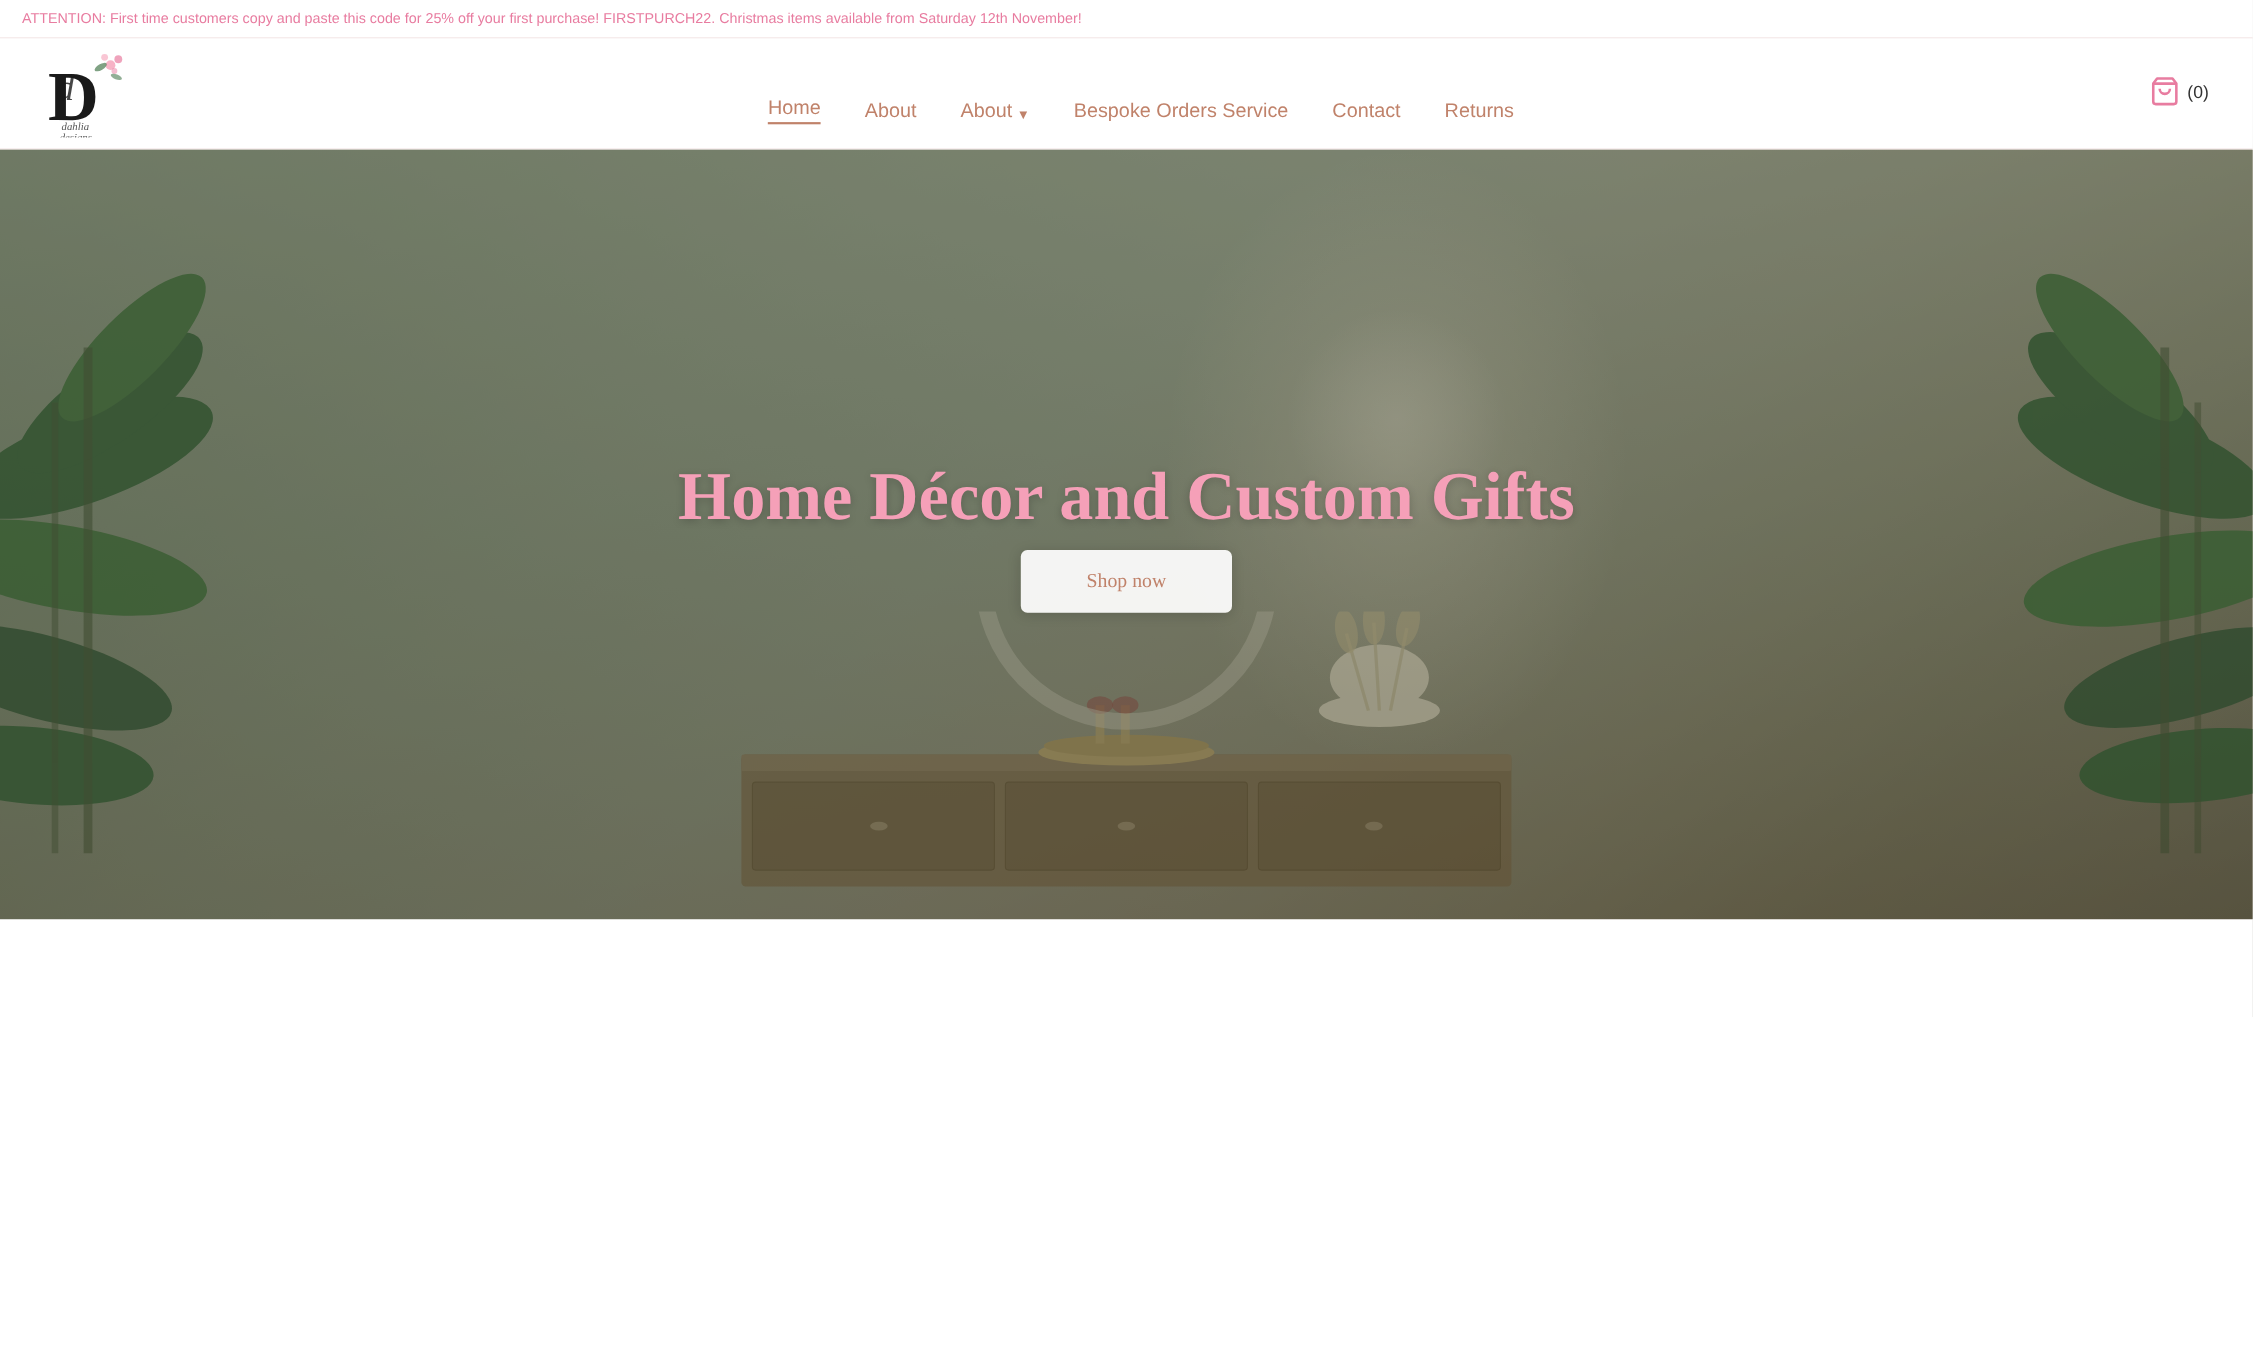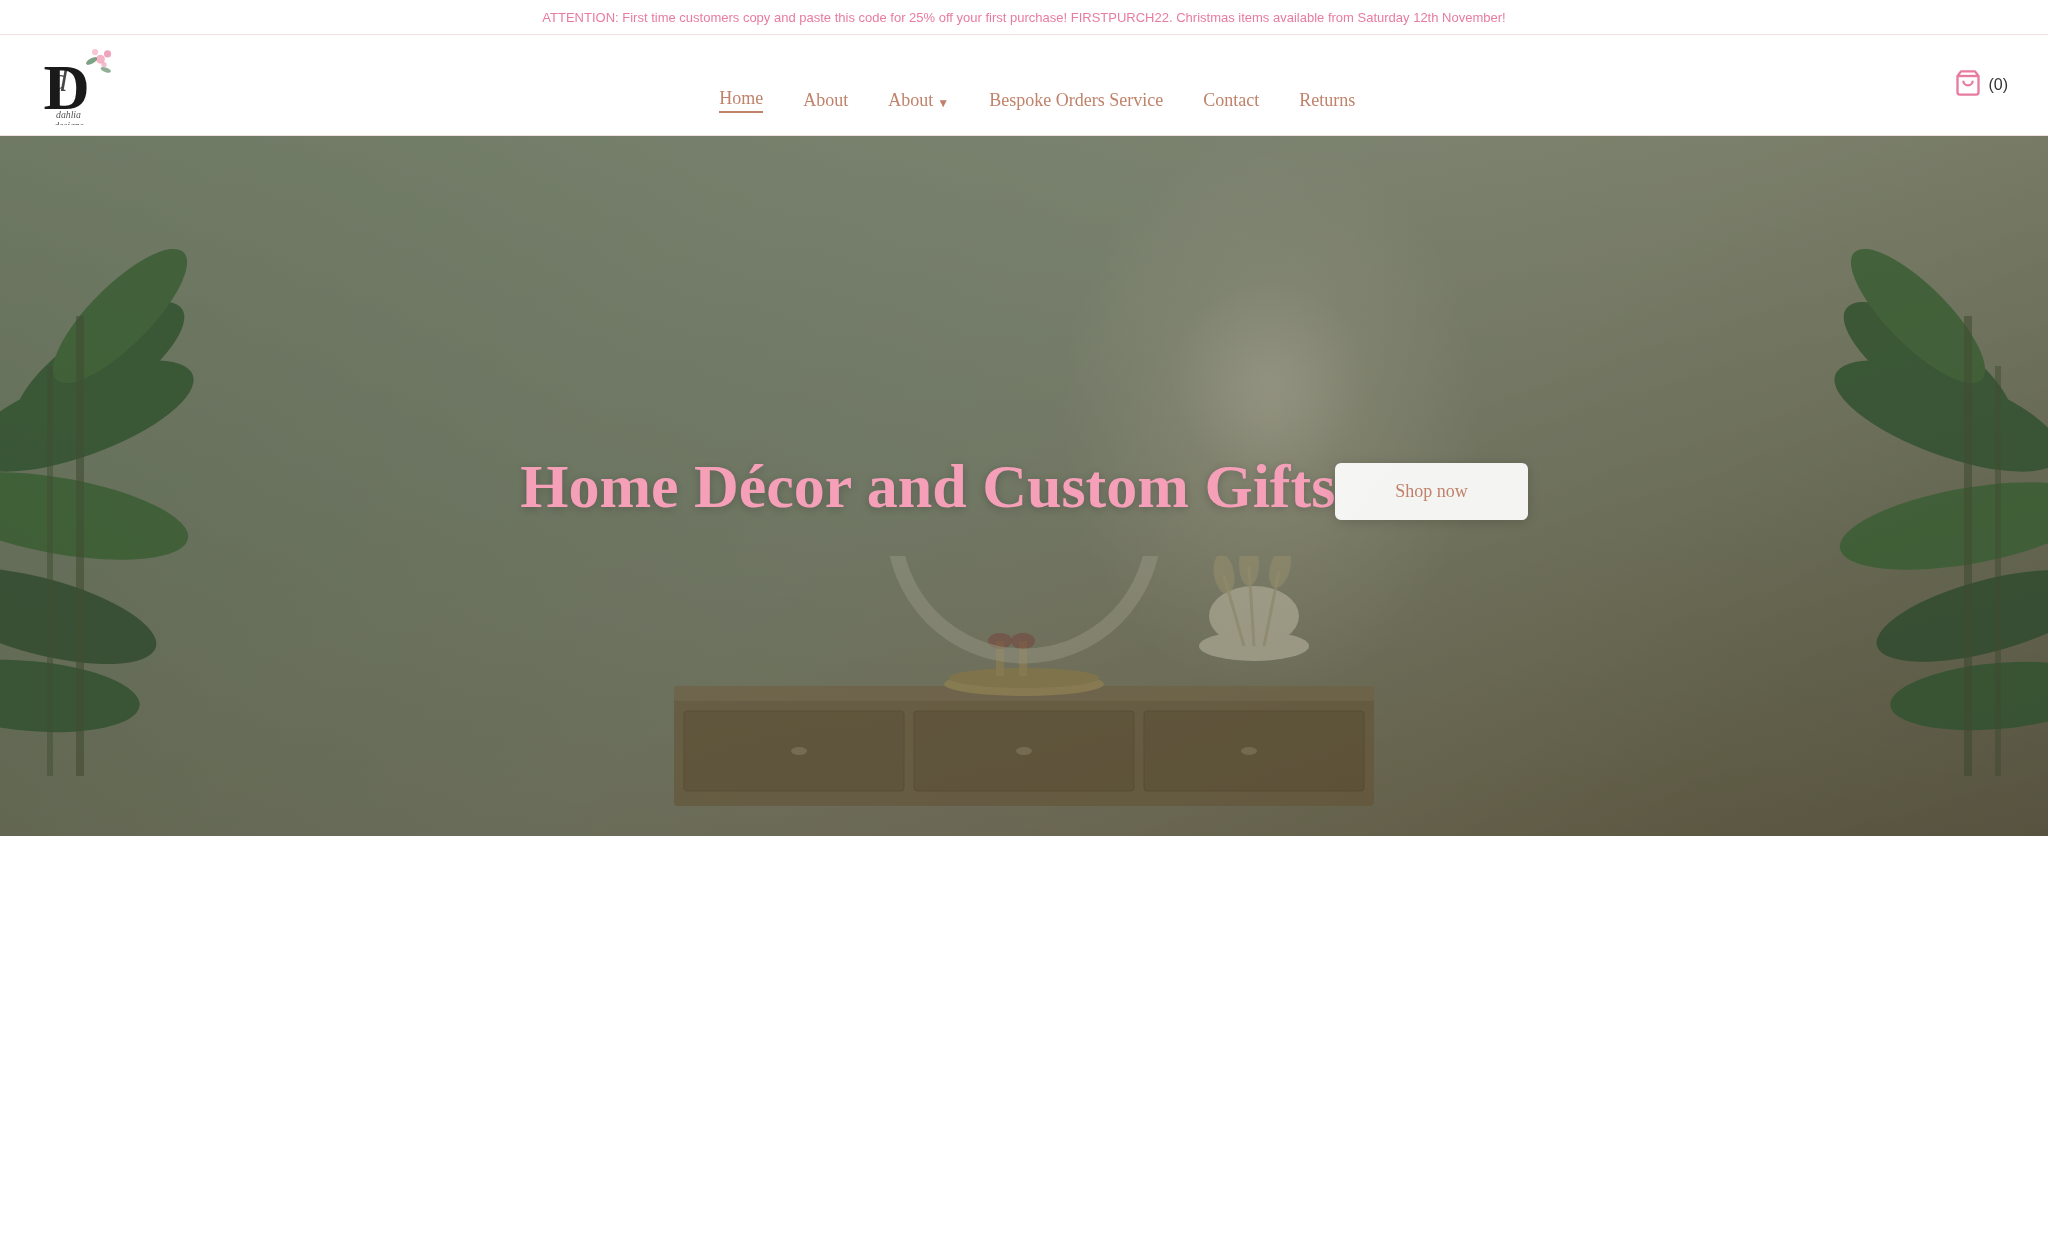--- a/index.html
+++ b/index.html
@@ -6,21 +6,21 @@
 
     body {
       font-family: Georgia, 'Times New Roman', serif;
       width: 100%;
       overflow-x: hidden;
     }
 
     
     #announcement-bar {
       background-color: #fff;
-      text-align: center;
+      text-align: left;
       padding: 8px 20px;
       border-bottom: 1px solid #f0e0e0;
     }
 
     #announcement-bar span {
       color: #e87ca0;
       font-size: 13px;
       font-family: Arial, sans-serif;
       font-weight: 400;
     }
@@ -58,21 +58,21 @@
       align-items: center;
       gap: 40px;
       flex: 1;
       justify-content: center;
     }
 
     .nav-item {
       font-size: 18px;
       color: #c0826a;
       cursor: pointer;
-      font-family: Liberation Serif, serif;
+      font-family: Liberation Sans, sans-serif;
       text-decoration: none;
       position: relative;
       display: flex;
       align-items: flex-end;
       gap: 4px;
       margin-top: 30px;
     }
 
     .nav-item.active {
       color: #c0826a;
@@ -141,21 +141,21 @@
     #hero-overlay {
       position: absolute;
       top: 0; left: 0; right: 0; bottom: 0;
       background: rgba(60, 70, 50, 0.35);
     }
 
     #hero-content {
       position: relative;
       z-index: 10;
       display: flex;
-      flex-direction: row;
+      flex-direction: column;
       align-items: center;
       justify-content: center;
       height: 100%;
       padding: 40px 200px;
       text-align: center;
     }
 
     #hero-title {
       font-size: 62px;
       color: #f5a0b8;

